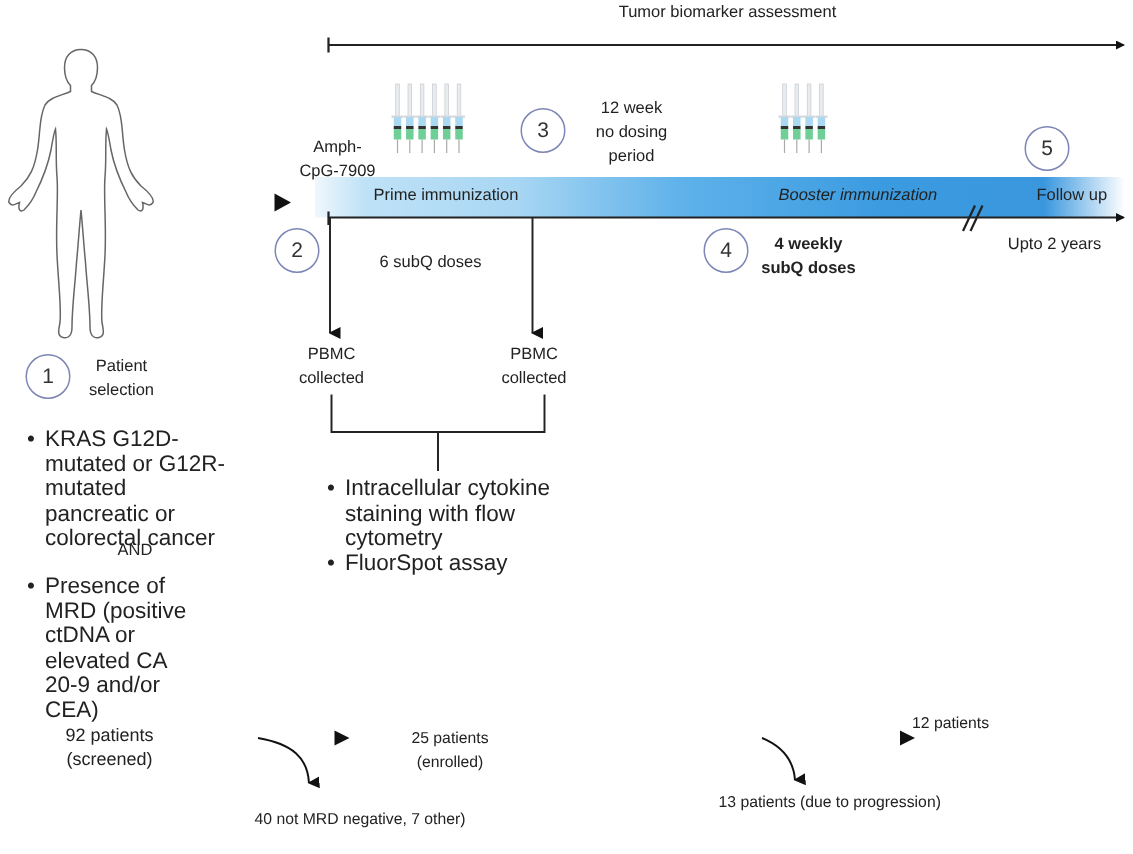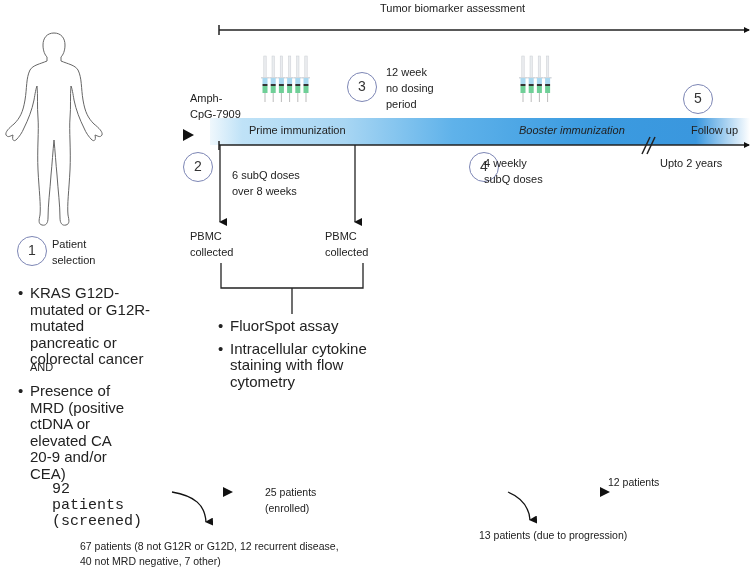--- a/index.html
+++ b/index.html
@@ -1,20 +1,20 @@
 <!DOCTYPE html>
 <html><head>
 <meta charset="utf-8">
 <style>
   html, body { margin:0; padding:0; background:#ffffff; }
   body { width:755px; height:569px; position:relative; overflow:hidden;
          font-family:"Liberation Sans", sans-serif; color:#222; }
   .abs { position:absolute; }
   .txt { font-size:11px; line-height:16px; color:#222; }
-  .center { }
+  .center { text-align:center; }
   .circle { position:absolute; width:30px; height:30px; border-radius:50%;
             border:1.5px solid #7d86b5; box-sizing:border-box; background:#fff;
             font-size:14px; line-height:27px; text-align:center; color:#333; }
   .bar { position:absolute; left:210px; top:118px; width:540px; height:27px;
          background:linear-gradient(to right, rgba(150,205,240,0.15) 0%, #bfe2f7 6%, #a8d6f3 25%, #5fb2ea 45%, #3b9be0 70%, #3a97de 90%, rgba(60,150,225,0.0) 100%); }
   .bar-label { position:absolute; font-size:11px; color:#222; top:124px;padding-left:19px; }
   svg { position:absolute; left:0; top:0; overflow:visible; }
   ul.bul { list-style:none; margin:0; padding:0; }
   ul.bul li { position:relative; padding-left:14px; font-size:15px; line-height:16.5px; }
   ul.bul li::before { content:"•"; position:absolute; left:2px; top:0; }
@@ -196,63 +196,61 @@
 <div class="circle" style="left:347px; top:72px;">3</div>
 <div class="circle" style="left:469px; top:152px;">4</div>
 <div class="circle" style="left:683px; top:84px;">5</div>
 
 <div class="abs txt center" style="left:52px; top:236px; width:58px;">
   <div>Patient</div>
   <div>selection</div>
 </div>
 <div class="abs txt center" style="left:232px; top:155px; width:110px;margin-top:12px;">
   <div>6 subQ doses</div>
-  <div>over 8 weeks</div>
 </div>
 <div class="abs txt center" style="left:386px; top:64px; width:70px;">
   <div>12 week</div>
   <div>no dosing</div>
   <div>period</div>
 </div>
-<div class="abs txt center" style="left:484px; top:155px; width:90px;">
+<div class="abs txt center" style="left:494px; top:155px; width:90px;font-weight:bold;">
   <div>4 weekly</div>
   <div>subQ doses</div>
 </div>
 <div class="abs txt center" style="left:660px; top:155px; width:86px;">
   <div>Upto 2 years</div>
 </div>
 
 <div class="abs txt center" style="left:190px; top:228px; width:62px;">
   <div>PBMC</div>
   <div>collected</div>
 </div>
 <div class="abs txt center" style="left:325px; top:228px; width:62px;">
   <div>PBMC</div>
   <div>collected</div>
 </div>
 
 <ul class="abs bul" style="left:216px; top:318px; width:165px;">
+  <li>Intracellular cytokine staining with flow cytometry</li>
   <li style="margin-bottom:6px;">FluorSpot assay</li>
-  <li>Intracellular cytokine staining with flow cytometry</li>
 </ul>
 
 <ul class="abs bul" style="left:16px; top:285px; width:140px;">
   <li>KRAS G12D-mutated or G12R-mutated pancreatic or colorectal cancer</li>
 </ul>
 <div class="abs txt center" style="left:30px; top:359px; width:120px;">AND</div>
 <ul class="abs bul" style="left:16px; top:383px; width:120px;">
   <li>Presence of MRD (positive ctDNA or elevated CA 20-9 and/or CEA)</li>
 </ul>
 
-<div class="abs txt center" style="left:52px; top:482px; width:70px; font-size:15px;font-family:Liberation Mono, monospace;">
+<div class="abs txt center" style="left:38px; top:482px; width:70px; font-size:12px;">
   <div>92 patients</div>
   <div>(screened)</div>
 </div>
 <div class="abs txt center" style="left:265px; top:484px; width:70px; font-size:10.5px;">
   <div>25 patients</div>
   <div>(enrolled)</div>
 </div>
 <div class="abs txt" style="left:608px; top:474px; font-size:10.5px;">12 patients</div>
 <div class="abs txt center" style="left:80px; top:539px; width:320px; font-size:10.5px; line-height:15px;">
-  <div>67 patients (8 not G12R or G12D, 12 recurrent disease,</div>
   <div>40 not MRD negative, 7 other)</div>
 </div>
 <div class="abs txt" style="left:479px; top:527px; font-size:10.5px;">13 patients (due to progression)</div>
 
 </body></html>

